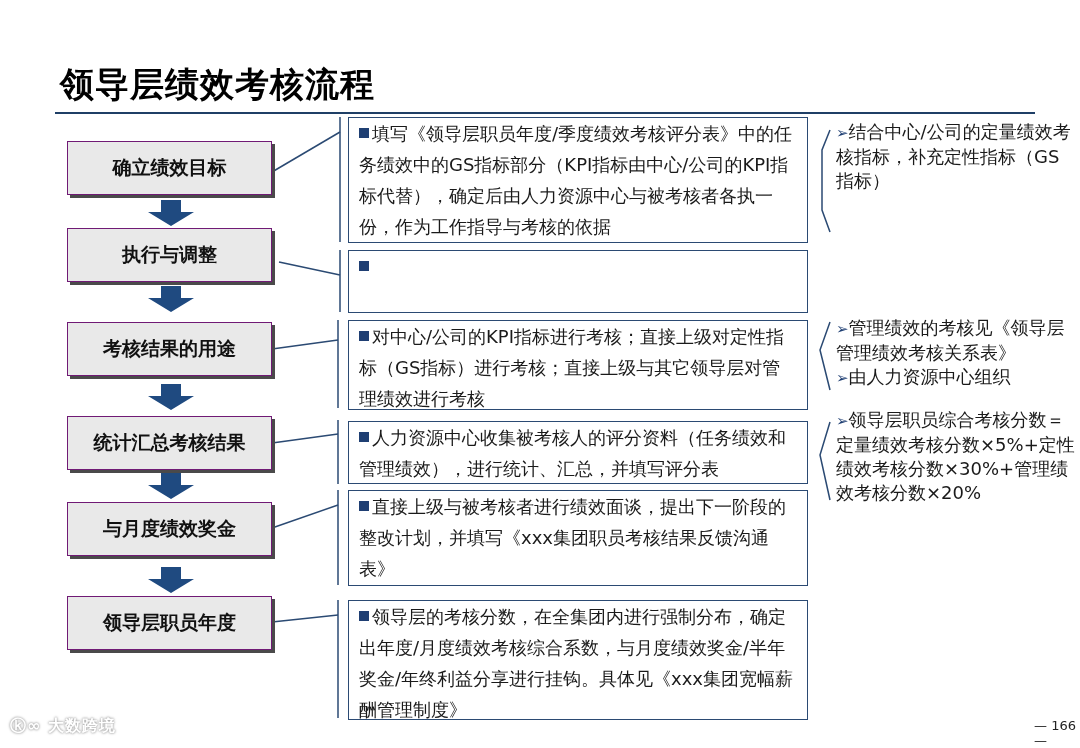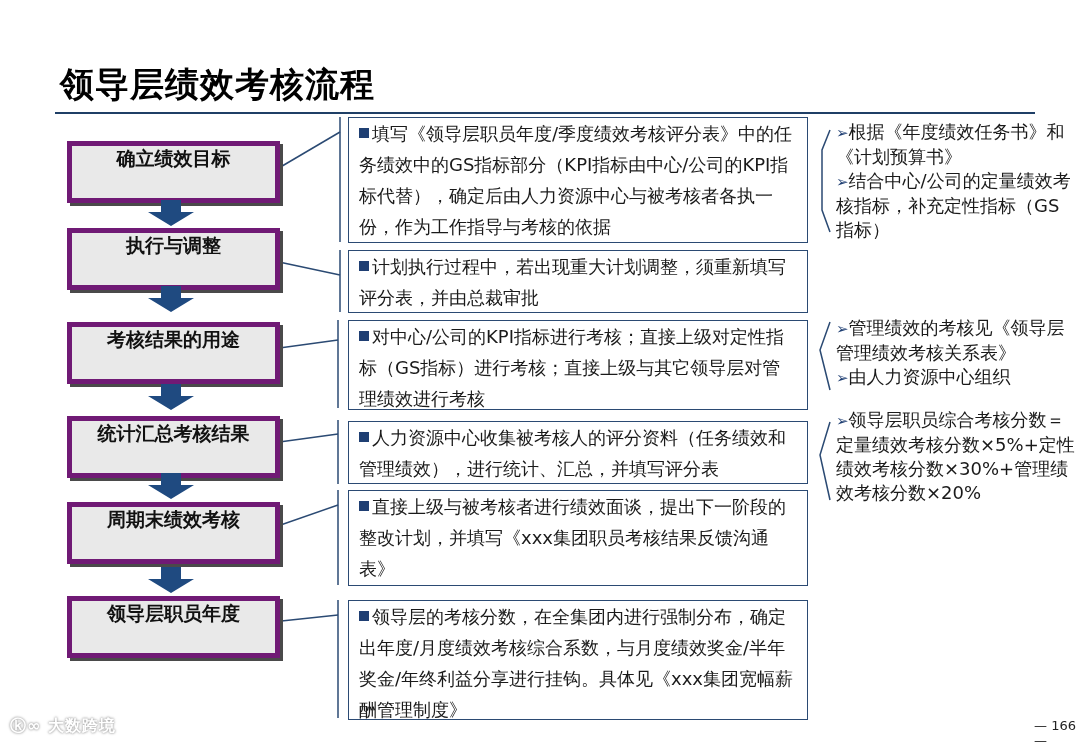--- a/index.html
+++ b/index.html
@@ -12,23 +12,23 @@
   .title {
     position: absolute; left: 60px; top: 62px;
     font-size: 34px; font-weight: bold; letter-spacing: 1px; color: #000000;
   }
   .title-rule {
     position: absolute; left: 55px; top: 112px; width: 980px; height: 2px;
     background: #1f3f66;
   }
   .step {
     position: absolute; left: 67px; width: 203px; height: 52px;
-    background: #e9e9e9; border: 5px solid #701a75;
+    background: #e9e9e9; border: 1px solid #701a75;
     box-shadow: 3px 3px 0 #4a4a4a;
-    display: flex; align-items: flex-start; justify-content: center;
+    display: flex; align-items: center; justify-content: center;
     font-size: 19px; font-weight: bold; color: #111;
   }
   .arrow {
     position: absolute; left: 146px; width: 50px; height: 26px;
   }
   .desc {
     position: absolute; left: 348px; width: 460px;
     border: 1.5px solid #2b4a73; background: #fff;
     padding: 0 10px 2px 10px; box-sizing: border-box;
     font-size: 18px; line-height: 31px; color: #1a1a1a;
@@ -89,21 +89,21 @@
 <div class="step" style="top:228px">
     <span>执行与调整</span>
   </div>
 <div class="step" style="top:322px">
     <span>考核结果的用途</span>
   </div>
 <div class="step" style="top:416px">
     <span>统计汇总考核结果</span>
   </div>
 <div class="step" style="top:502px">
-    <span>周期末绩效考核</span>
+    <span>与月度绩效奖金</span>
   </div>
 <div class="step" style="top:596px">
     <span>领导层职员年度</span>
   </div>
 
 <svg class="arrow" style="top:200px" viewBox="0 0 50 26">
     <path d="M15 0 H35 V12 H48 L25 26 L2 12 H15 Z" fill="#1f4a80"></path>
   </svg>
 <svg class="arrow" style="top:286px" viewBox="0 0 50 26">
     <path d="M15 0 H35 V12 H48 L25 26 L2 12 H15 Z" fill="#1f4a80"></path>
@@ -115,37 +115,36 @@
     <path d="M15 0 H35 V12 H48 L25 26 L2 12 H15 Z" fill="#1f4a80"></path>
   </svg>
 <svg class="arrow" style="top:567px" viewBox="0 0 50 26">
     <path d="M15 0 H35 V12 H48 L25 26 L2 12 H15 Z" fill="#1f4a80"></path>
   </svg>
 
 <div class="desc" style="top:117px;height:126px">
   <span class="bullet-sq"></span><span>填写《领导层职员年度/季度绩效考核评分表》中的任务绩效中的GS指标部分（KPI指标由中心/公司的KPI指标代替），确定后由人力资源中心与被考核者各执一份，作为工作指导与考核的依据</span>
 </div>
 <div class="desc" style="top:250px;height:63px">
-  <span class="bullet-sq"></span><span>计划执行过程中，若出现重大计划调整，须重新填写评分表，并由总裁审批</span>
+  <span class="bullet-sq"></span>
 </div>
 <div class="desc" style="top:320px;height:90px;overflow:hidden">
   <span class="bullet-sq"></span><span>对中心/公司的KPI指标进行考核；直接上级对定性指标（GS指标）进行考核；直接上级与其它领导层对管理绩效进行考核</span>
 </div>
 <div class="desc" style="top:421px;height:63px">
   <span class="bullet-sq"></span><span>人力资源中心收集被考核人的评分资料（任务绩效和管理绩效），进行统计、汇总，并填写评分表</span>
 </div>
 <div class="desc" style="top:490px;height:96px">
   <span class="bullet-sq"></span><span>直接上级与被考核者进行绩效面谈，提出下一阶段的整改计划，并填写《xxx集团职员考核结果反馈沟通表》</span>
 </div>
 <div class="desc" style="top:600px;height:120px">
   <span class="bullet-sq"></span><span>领导层的考核分数，在全集团内进行强制分布，确定出年度/月度绩效考核综合系数，与月度绩效奖金/半年奖金/年终利益分享进行挂钩。具体见《xxx集团宽幅薪酬管理制度》</span>
 </div>
 
 <div class="note" style="top:120px">
-  <div><span class="tri">➢</span><span>根据《年度绩效任务书》和《计划预算书》</span></div>
   <div><span class="tri">➢</span><span>结合中心/公司的定量绩效考核指标，补充定性指标（GS指标）</span></div>
 </div>
 <div class="note" style="top:316px">
   <div><span class="tri">➢</span><span>管理绩效的考核见《领导层管理绩效考核关系表》</span></div>
   <div><span class="tri">➢</span><span>由人力资源中心组织</span></div>
 </div>
 <div class="note" style="top:408px">
   <div><span class="tri">➢</span><span>领导层职员综合考核分数＝定量绩效考核分数×5%+定性绩效考核分数×30%+管理绩效考核分数×20%</span></div>
 </div>
 

